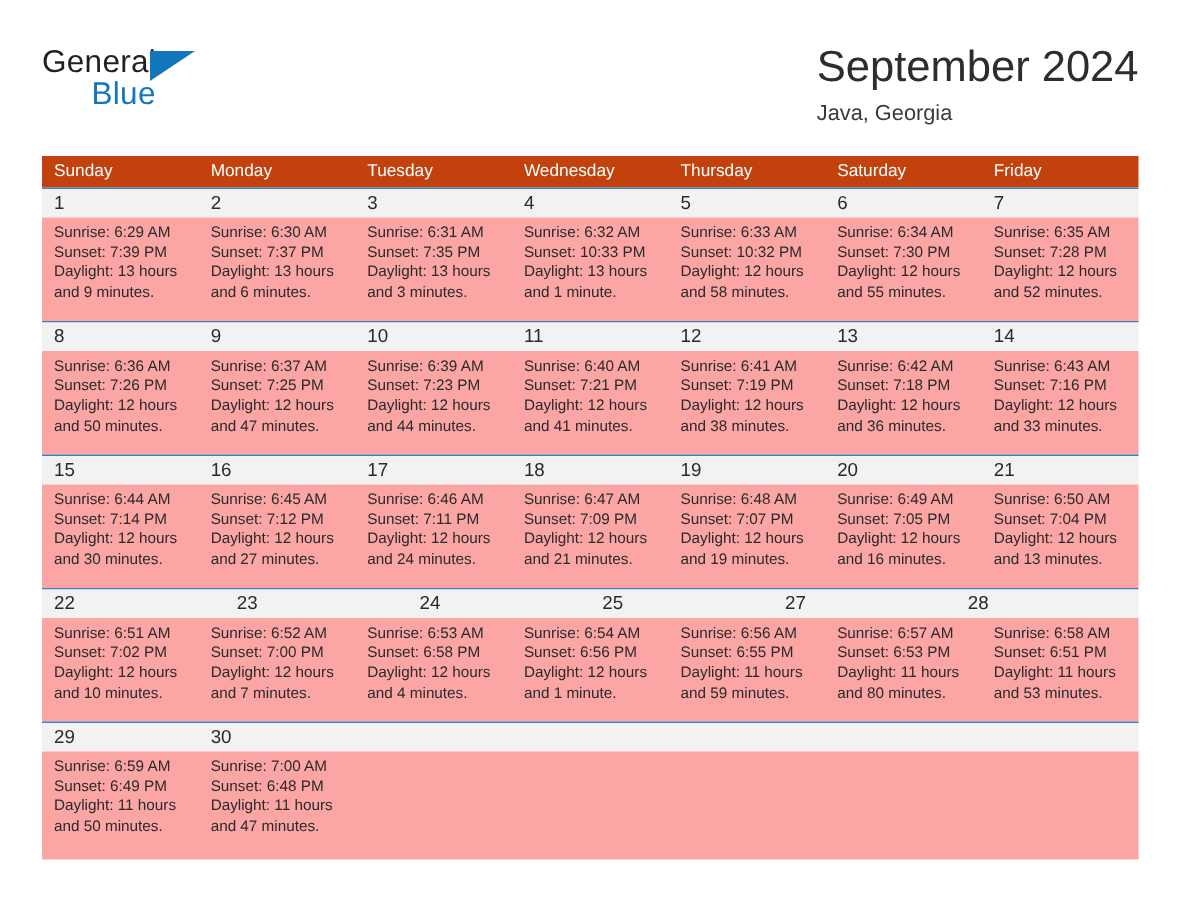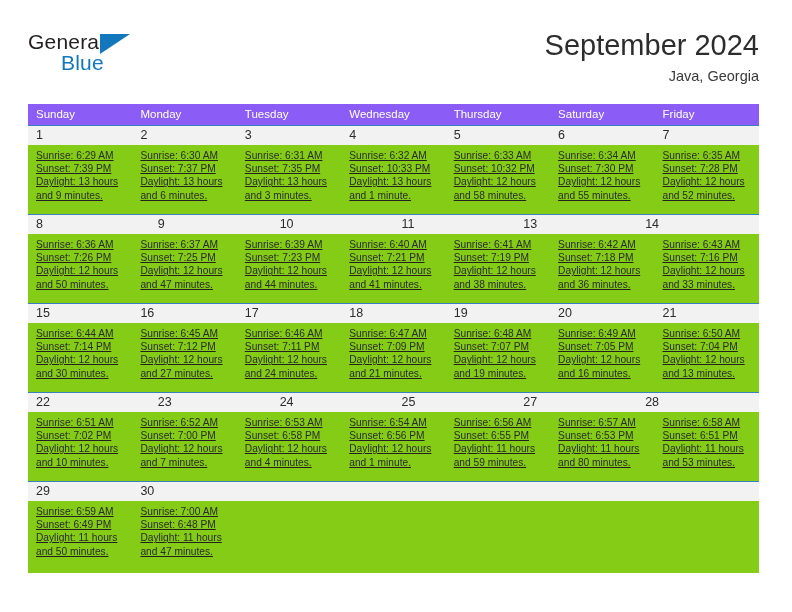--- a/index.html
+++ b/index.html
@@ -64,21 +64,20 @@
     color: #1277bc;
     letter-spacing: 0.2px;
     font-family: "Liberation Sans", sans-serif;
     text-align: right;
   }
 
   .title-block {
     position: absolute;
     right: 0;
     top: 0;
-    text-align: right;
   }
   .cal-title {
     font-size: 29px;
     color: #2d2d2d;
     line-height: 34px;
     font-weight: normal;
     margin: 0;
     white-space: nowrap;
   }
   .cal-subtitle {
@@ -92,21 +91,21 @@
   
   .calendar {
     position: absolute;
     left: 28px;
     top: 104px;
     width: 731px;
   }
 
   .weekday-row {
     display: flex;
-    background: #8b5cf6;
+    background: #c2410c;
     height: 21px;
   }
   .weekday {
     flex: 1 1 0;
     color: #ffffff;
     font-size: 11.5px;
     line-height: 21px;
     padding-left: 8px;
     box-sizing: border-box;
     white-space: nowrap;
@@ -120,23 +119,22 @@
   .week:first-of-type {
     border-top: none;
   }
   .week-daynums {
     display: flex;
     background: #f2f2f2;
     height: 19px;
   }
   .week-body {
     display: flex;
-    background: #84cc16;
+    background: #fca5a5;
     height: 69px;
-    text-decoration: underline;
   }
   .week.last .week-body {
     height: 72px;
   }
 
   .daynum-cell {
     flex: 1 1 0;
     box-sizing: border-box;
     padding-left: 8px;
     font-size: 12.5px;
@@ -243,20 +241,21 @@
         </div>
       </div>
     </div>
 
     <div class="week">
       <div class="week-daynums">
         <div class="daynum-cell">8</div>
         <div class="daynum-cell">9</div>
         <div class="daynum-cell">10</div>
         <div class="daynum-cell">11</div>
+        <div class="daynum-cell">12</div>
         <div class="daynum-cell">13</div>
         <div class="daynum-cell">14</div>
       </div>
       <div class="week-body">
         <div class="daydetail-cell">
           <div class="line">Sunrise: 6:36 AM</div>
           <div class="line">Sunset: 7:26 PM</div>
           <div class="line">Daylight: 12 hours</div>
           <div class="line">and 50 minutes.</div>
         </div>

